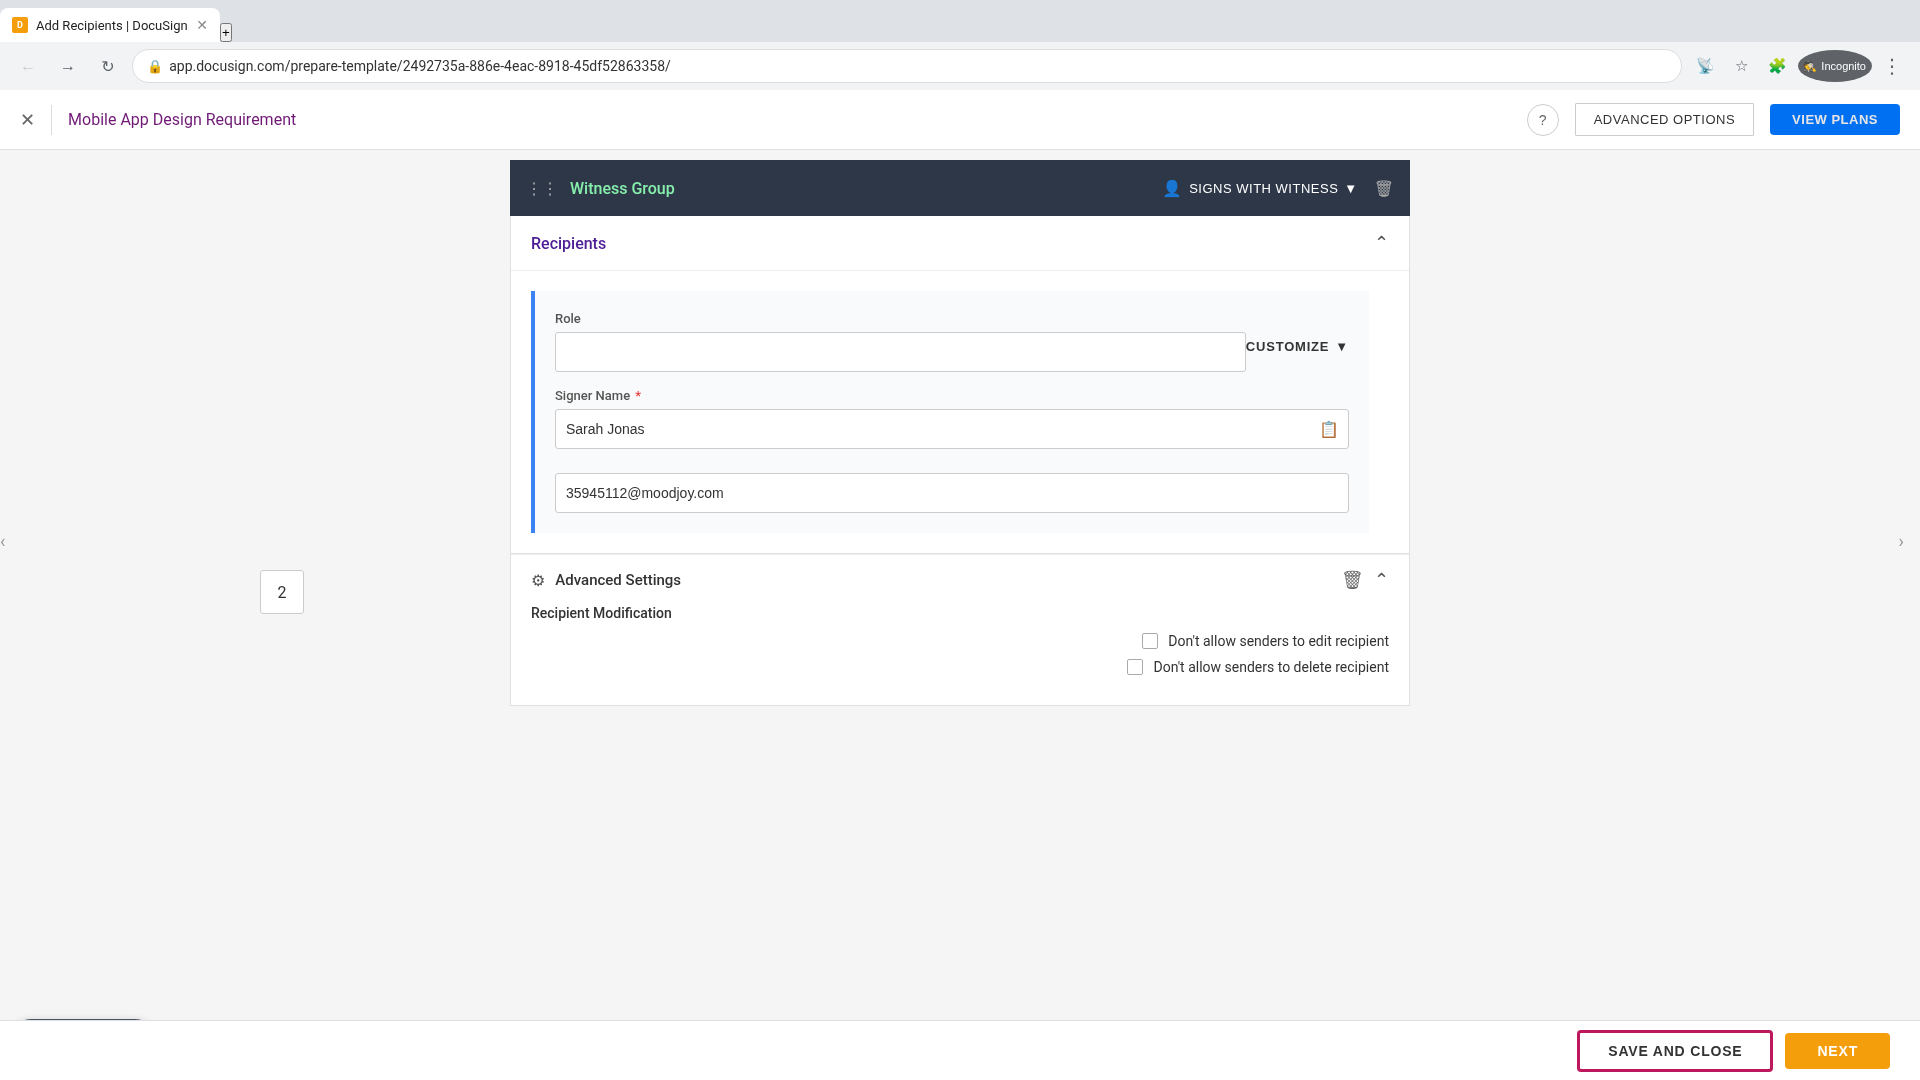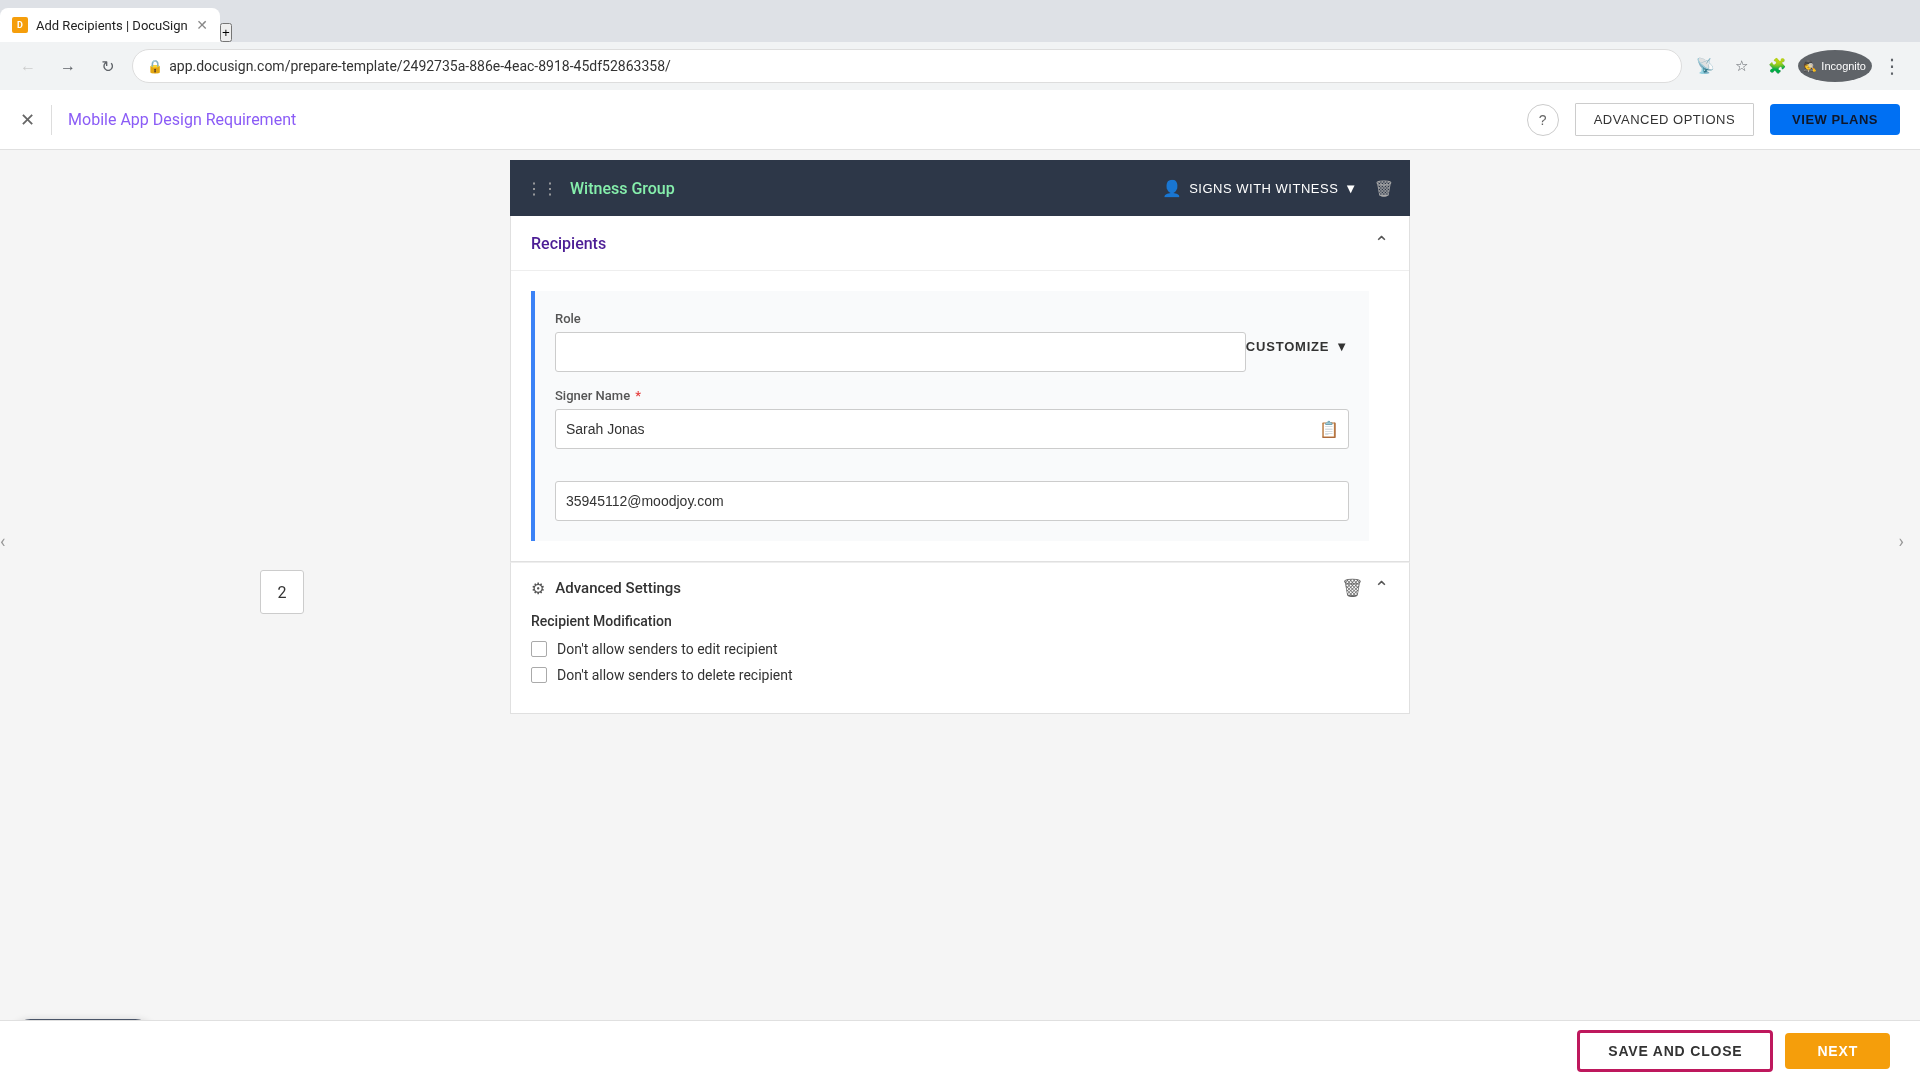--- a/index.html
+++ b/index.html
@@ -18,25 +18,25 @@
     .address-bar { flex: 1; background: #fff; border-radius: 20px; height: 34px; display: flex; align-items: center; padding: 0 14px; font-size: 14px; color: #333; border: 1px solid #ddd; }
     .address-bar .lock-icon { color: #5f6368; margin-right: 6px; font-size: 13px; }
     .nav-actions { display: flex; gap: 4px; align-items: center; }
     .nav-action-btn { background: none; border: none; width: 32px; height: 32px; border-radius: 50%; display: flex; align-items: center; justify-content: center; cursor: pointer; color: #5f6368; font-size: 15px; }
     .profile-btn { background: none; border: none; width: 32px; height: 32px; border-radius: 50%; background: #5f6368; display: flex; align-items: center; justify-content: center; cursor: pointer; color: white; font-size: 11px; gap: 4px; padding: 0 6px; width: auto; }
     .three-dots { font-size: 20px; }
 
     
     .app-header { background: #fff; border-bottom: 1px solid #e0e0e0; height: 60px; display: flex; align-items: center; padding: 0 20px; gap: 16px; }
     .close-btn { color: #666; cursor: pointer; font-size: 18px; }
-    .app-title { font-size: 16px; color: #8b5cf6; font-weight: 400; }
+    .app-title { font-size: 16px; color: #701a75; font-weight: 400; }
     .header-spacer { flex: 1; }
     .help-btn { width: 32px; height: 32px; border-radius: 50%; border: 1px solid #ccc; display: flex; align-items: center; justify-content: center; cursor: pointer; color: #666; font-size: 14px; background: none; }
     .advanced-options-btn { border: 1px solid #ccc; background: #fff; padding: 8px 18px; border-radius: 1px; font-size: 13px; color: #333; cursor: pointer; font-weight: 500; letter-spacing: 0.5px; }
-    .view-plans-btn { background: #0070f3; color: #0f172a; border: none; padding: 8px 22px; border-radius: 4px; font-size: 13px; cursor: pointer; font-weight: 600; letter-spacing: 0.5px; }
+    .view-plans-btn { background: #0070f3; color: #e5e5e5; border: none; padding: 8px 22px; border-radius: 4px; font-size: 13px; cursor: pointer; font-weight: 600; letter-spacing: 0.5px; }
 
     
     .main-content { background: #f5f5f5; height: calc(1080px - 90px - 60px - 60px); overflow-y: auto; display: flex; justify-content: center; padding: 0; }
     .content-wrapper { width: 900px; padding: 0 0 40px 0; }
 
     
     .witness-group-header { background: #2d3748; display: flex; align-items: center; padding: 0 16px; height: 56px; margin-top: 10px; }
     .drag-handle { color: #aaa; margin-right: 12px; cursor: grab; font-size: 16px; }
     .witness-group-title { color: #86efac; font-size: 16px; font-weight: 500; flex: 1; }
     .signs-with-witness-btn { display: flex; align-items: center; gap: 6px; color: #fff; background: none; border: none; cursor: pointer; font-size: 13px; letter-spacing: 0.5px; font-weight: 500; }
@@ -60,21 +60,21 @@
 
     
     .advanced-settings { background: #fff; border: 1px solid #e0e0e0; border-top: 1px solid #eee; margin-top: 0; }
     .advanced-settings-header { display: flex; align-items: center; padding: 14px 20px; gap: 10px; }
     .gear-icon { color: #555; font-size: 16px; }
     .advanced-settings-title { font-size: 15px; color: #333; font-weight: 500; flex: 1; }
     .advanced-header-actions { display: flex; gap: 10px; align-items: center; }
 
     .recipient-modification { padding: 0 20px 20px 20px; }
     .modification-title { font-size: 14px; color: #333; font-weight: 500; margin-bottom: 12px; }
-    .checkbox-row { display: flex; align-items: center; gap: 10px; margin-bottom: 10px; }
+    .checkbox-row { display: flex; align-items: center; gap: 10px; margin-bottom: 10px; justify-content: flex-end; }
     .checkbox-input { width: 16px; height: 16px; border: 1px solid #aaa; appearance: none; background: #fff; cursor: pointer; border-radius: 2px; }
     .checkbox-label { font-size: 14px; color: #333; }
 
     
     .number-badge-wrap { position: fixed; left: 260px; top: 570px; }
     .number-badge { width: 44px; height: 44px; border: 1px solid #ccc; border-radius: 3px; background: #fff; display: flex; align-items: center; justify-content: center; font-size: 16px; color: #333; }
 
     
     .bottom-bar { position: fixed; bottom: 0; left: 0; right: 0; height: 60px; background: #fff; border-top: 1px solid #e0e0e0; display: flex; align-items: center; justify-content: flex-end; padding: 0 30px; gap: 12px; }
     .chat-widget { position: fixed; bottom: 20px; left: 10px; background: #4a5568; color: #fff; border-radius: 24px; padding: 10px 18px; display: flex; align-items: center; gap: 10px; cursor: pointer; font-size: 14px; box-shadow: 0 2px 8px rgba(0,0,0,0.2); }
@@ -156,21 +156,21 @@
             <div class="role-field">
               <div class="field-label">Role</div>
               <input class="field-input" type="text" value="" style="">
             </div>
             <button class="customize-btn">
               <span>CUSTOMIZE</span>
               <span>▼</span>
             </button>
           </div>
 
-          <div style="margin-bottom:32px;">
+          <div style="margin-bottom:24px;">
             <div class="field-label">
               <span>Signer Name</span>
               <span class="required" style="color:#e53e3e; margin-left:2px;">*</span>
             </div>
             <div class="input-with-icon">
               <input type="text" class="field-input" style="padding-right: 40px;" value="Sarah Jonas">
               <span class="input-icon">📋</span>
             </div>
           </div>
 

